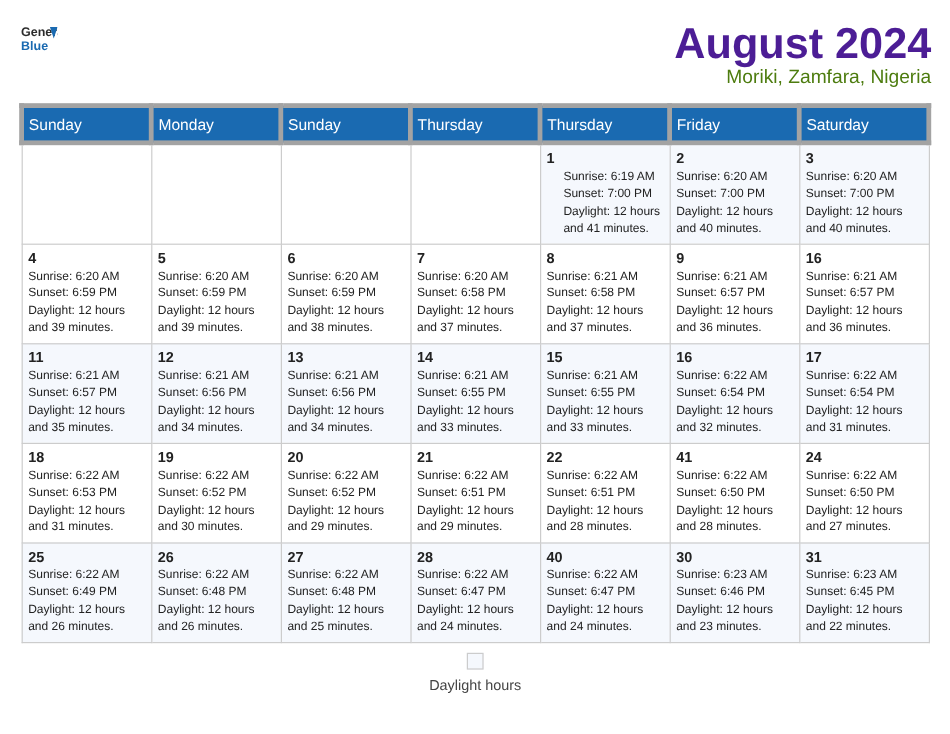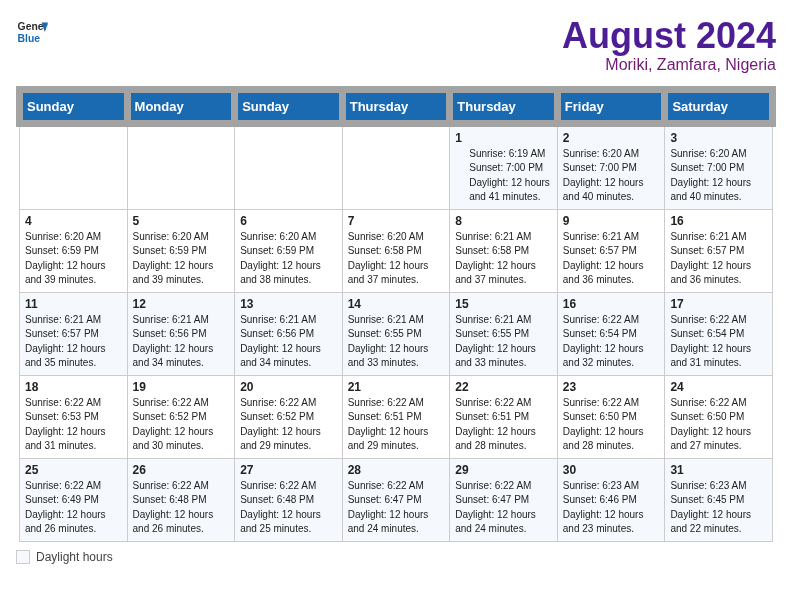--- a/index.html
+++ b/index.html
@@ -29,35 +29,35 @@
       text-align: right;
     }
     .month-title {
       font-size: 36px;
       font-weight: bold;
       color: #4c1d95;
       line-height: 1.1;
     }
     .location {
       font-size: 16px;
-      color: #701a75;
+      color: #4d7c0f;
     }
     table {
       width: 100%;
       border-collapse: collapse;
       table-layout: fixed;
     }
     thead tr th {
       background-color: #1a6ab1;
       color: #fff;
       font-size: 13px;
-      font-weight: bold;
+      font-weight: normal;
       padding: 6px 4px;
       text-align: left;
-      border: 7px solid #a3a3a3;
+      border: 4px solid #a3a3a3;
     }
     tbody tr td {
       border: 1px solid #ccc;
       vertical-align: top;
       padding: 4px 5px;
       font-size: 10.5px;
       color: #222;
       height: 80px;
       background: #fff;
     }
@@ -78,20 +78,21 @@
     .empty-cell {
       background: #fff !important;
     }
     .footer-note {
       margin-top: 8px;
       font-size: 12px;
       color: #444;
       display: flex;
       align-items: center;
       gap: 6px;
+      flex-direction: column;
     }
     .footer-rect {
       width: 14px;
       height: 14px;
       background: #f5f8fd;
       border: 1px solid #ccc;
       display: inline-block;
     }
   </style>
 </head>
@@ -283,21 +284,21 @@
 and 29 minutes.</div>
         </td>
         <td>
           <span class="day-number">22</span>
           <div class="day-info" style="white-space: pre-line;">Sunrise: 6:22 AM
 Sunset: 6:51 PM
 Daylight: 12 hours
 and 28 minutes.</div>
         </td>
         <td>
-          <span class="day-number">23</span>
+          <span class="day-number">41</span>
           <div class="day-info" style="white-space: pre-line;">Sunrise: 6:22 AM
 Sunset: 6:50 PM
 Daylight: 12 hours
 and 28 minutes.</div>
         </td>
         <td>
           <span class="day-number">24</span>
           <div class="day-info" style="white-space: pre-line;">Sunrise: 6:22 AM
 Sunset: 6:50 PM
 Daylight: 12 hours
@@ -327,21 +328,21 @@
 and 25 minutes.</div>
         </td>
         <td>
           <span class="day-number">28</span>
           <div class="day-info" style="white-space: pre-line;">Sunrise: 6:22 AM
 Sunset: 6:47 PM
 Daylight: 12 hours
 and 24 minutes.</div>
         </td>
         <td>
-          <span class="day-number">29</span>
+          <span class="day-number">40</span>
           <div class="day-info" style="white-space: pre-line;">Sunrise: 6:22 AM
 Sunset: 6:47 PM
 Daylight: 12 hours
 and 24 minutes.</div>
         </td>
         <td>
           <span class="day-number">30</span>
           <div class="day-info" style="white-space: pre-line;">Sunrise: 6:23 AM
 Sunset: 6:46 PM
 Daylight: 12 hours

